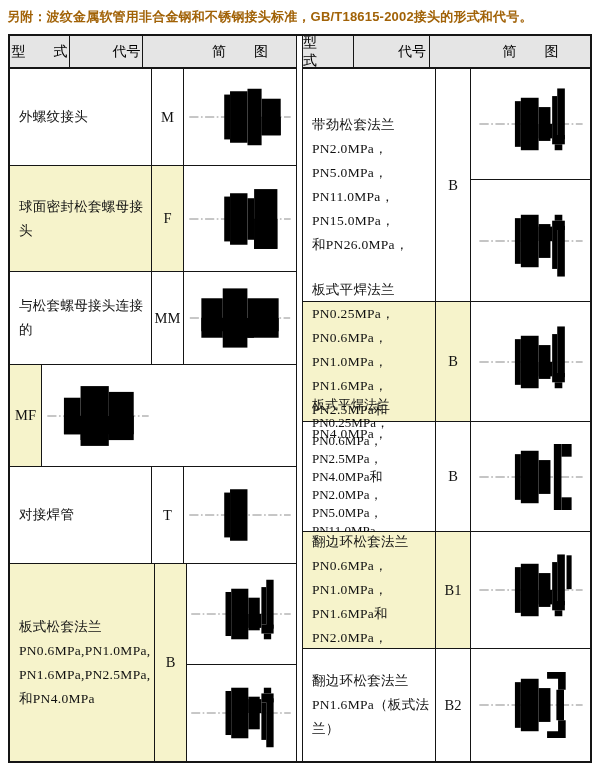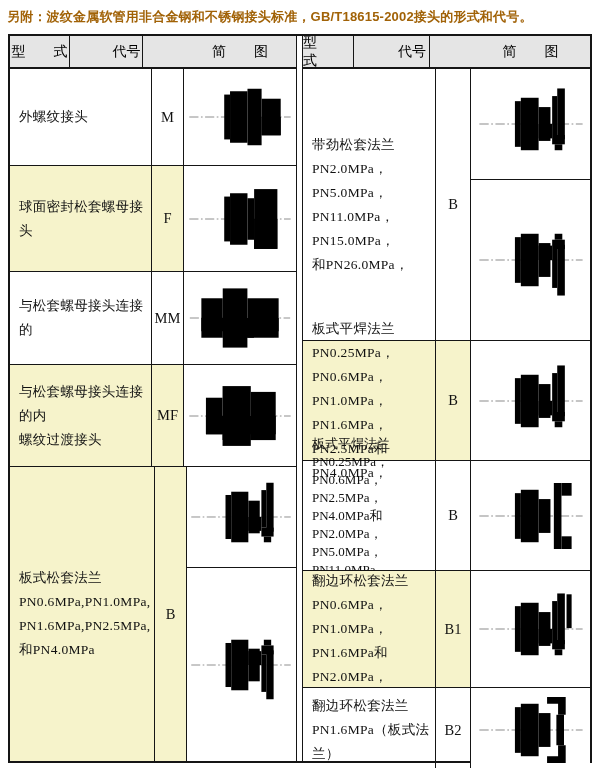--- a/index.html
+++ b/index.html
@@ -190,35 +190,46 @@
           <div class="sub">
             <svg class="diag" width="108" height="74" viewBox="0 0 130 90">
               <line class="ax" x1="4" y1="45" x2="126" y2="45"></line>
                 <use href="#g-body-mm"></use>
             </svg>
           </div>
         </div>
       </div>
 
       <div class="row yellow" style="height:102px">
-        <div class="c-type">
-          <div class="ln">与松套螺母接头连接的内</div>
-          <div class="ln">螺纹过渡接头</div>
-        </div>
         <div class="c-code">MF</div>
         <div class="c-diag">
           <div class="sub">
             <svg class="diag" width="108" height="78" viewBox="0 0 130 90">
               <line class="ax" x1="4" y1="45" x2="126" y2="45"></line>
                 <use href="#g-body-mf"></use>
             </svg>
           </div>
         </div>
       </div>
 
+      <div class="row" style="height:97px">
+        <div class="c-type">
+          <div class="ln">对接焊管</div>
+        </div>
+        <div class="c-code">T</div>
+        <div class="c-diag">
+          <div class="sub">
+            <svg class="diag" width="108" height="76" viewBox="0 0 130 90">
+              <line class="ax" x1="4" y1="45" x2="126" y2="45"></line>
+                <use href="#g-hose"></use>
+                <use href="#g-end-t"></use>
+            </svg>
+          </div>
+        </div>
+      </div>
 
       <div class="row grow yellow">
         <div class="c-type">
           <div class="ln">板式松套法兰</div>
           <div class="ln">PN0.6MPa,PN1.0MPa,</div>
           <div class="ln">PN1.6MPa,PN2.5MPa,</div>
           <div class="ln">和PN4.0MPa</div>
         </div>
         <div class="c-code">B</div>
         <div class="c-diag">
@@ -242,21 +253,21 @@
 
     <div class="mid-gap"></div>
 
     <div class="half half-right">
       <div class="hrow">
         <div class="hc hc-type">型　　式</div>
         <div class="hc hc-code">代号</div>
         <div class="hc hc-diag">简　　图</div>
       </div>
 
-      <div class="row" style="height:272px">
+      <div class="row" style="height:233px">
         <div class="c-type">
           <div class="ln">带劲松套法兰</div>
           <div class="ln">PN2.0MPa，PN5.0MPa，</div>
           <div class="ln">PN11.0MPa，PN15.0MPa，</div>
           <div class="ln">和PN26.0MPa，</div>
         </div>
         <div class="c-code">B</div>
         <div class="c-diag">
           <div class="sub fixed-a" style="height:110px">
             <svg class="diag" width="110" height="84" viewBox="0 0 130 90">

